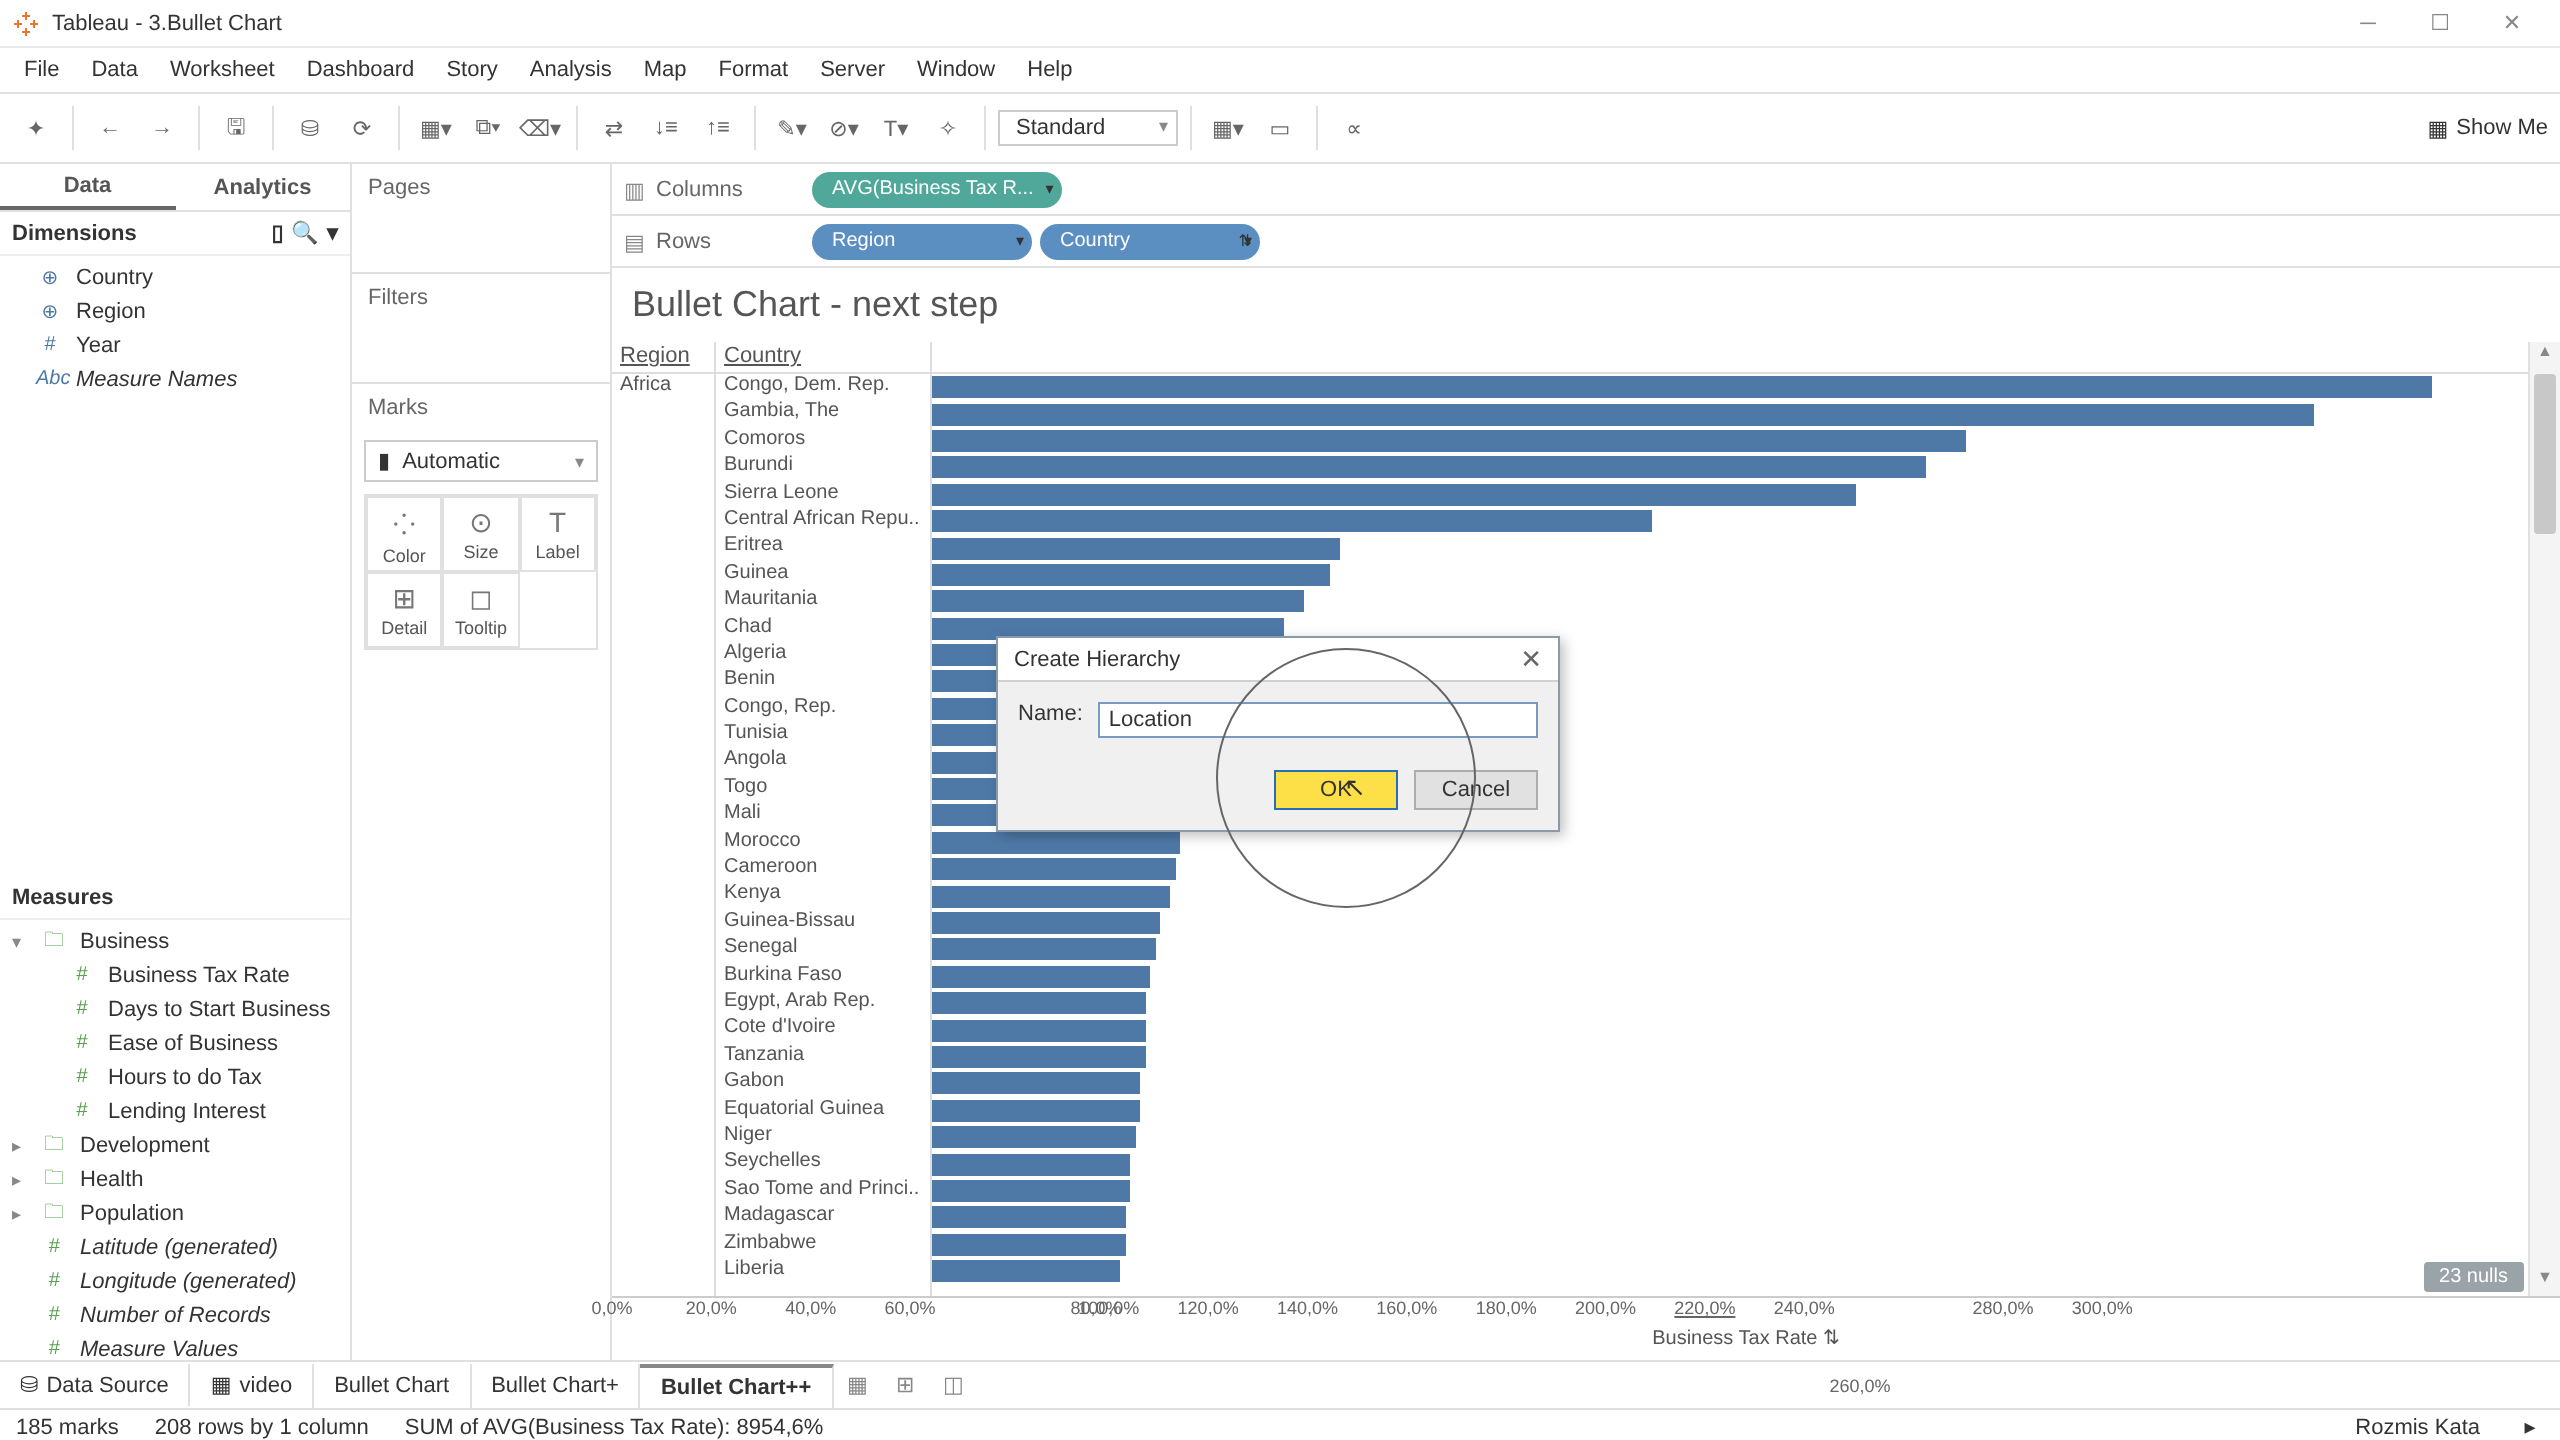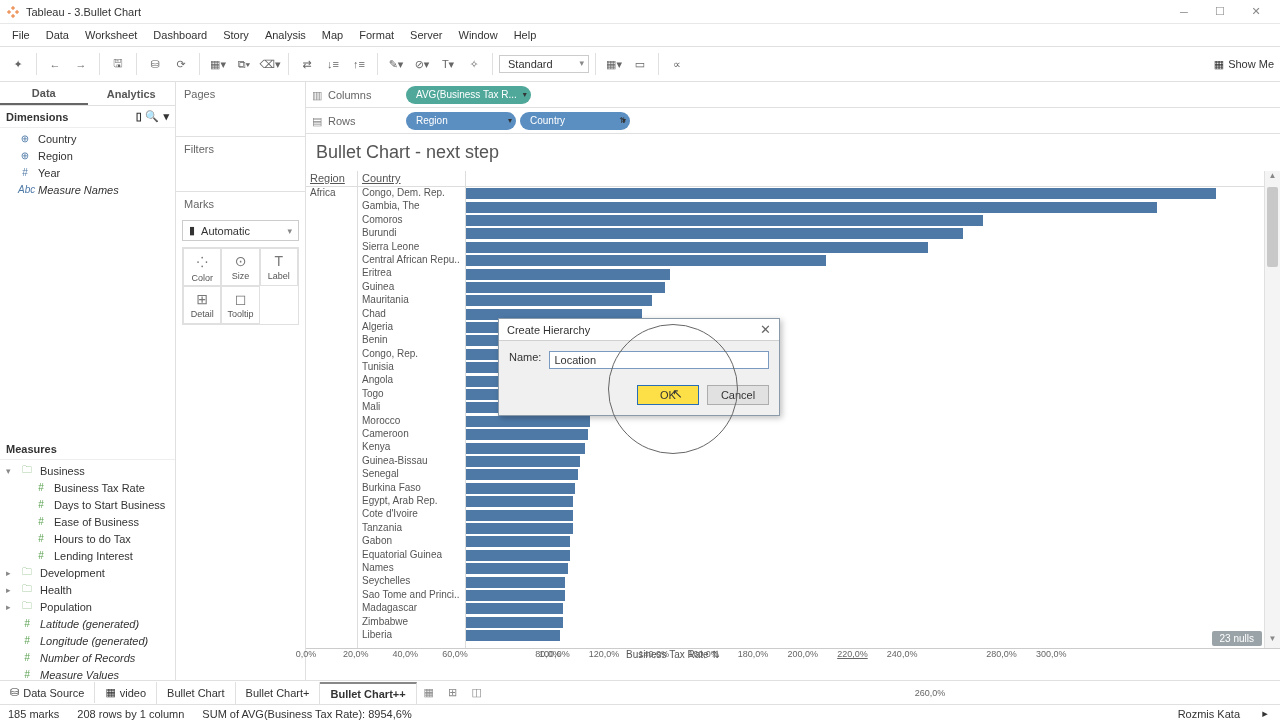--- a/index.html
+++ b/index.html
@@ -61,21 +61,21 @@
 .vtitle{font-size:18px;font-weight:400;padding:8px 10px;color:#555}
 .chartarea{flex:1;display:flex;position:relative;overflow:hidden}
 .rowheaders{display:flex;font-size:10px}
 .rhcol{display:flex;flex-direction:column;border-right:1px solid #ddd}
 .rhcol .hh{height:16px;border-bottom:1px solid #ddd;padding:1px 4px;font-weight:400;text-decoration:underline;color:#555}
 .rhcol .cell{height:13.4px;padding:0 4px;white-space:nowrap;overflow:hidden;color:#555;font-size:10px}
 .bars{flex:1;position:relative}
 .bars .hh{height:16px;border-bottom:1px solid #ddd}
 .barrow{height:13.4px;display:flex;align-items:center}
 .bar{height:11px;background:#4e79a7}
-.xaxis{height:32px;border-top:1px solid #ccc;display:flex;flex-direction:row}
+.xaxis{height:32px;border-top:1px solid #ccc;display:flex;flex-direction:column}
 .xticks{display:flex;padding-left:160px;position:relative;height:14px}
 .xticks span{position:absolute;font-size:9px;color:#666;transform:translateX(-50%)}
 .xlabel{text-align:center;font-size:10px;color:#555;padding-left:160px}
 .nulls{position:absolute;right:18px;bottom:34px;background:#9aa3a8;color:#fff;padding:2px 8px;border-radius:2px;font-size:10px}
 .vscroll{width:16px;background:#f4f4f4;border-left:1px solid #e0e0e0;position:relative}
 .vscroll .thumb{position:absolute;top:16px;left:2px;right:2px;height:80px;background:#c8c8c8;border-radius:2px}
 .vscroll .arr{position:absolute;left:0;right:0;height:14px;text-align:center;color:#888;font-size:8px}
 .tabsbar{height:24px;border-top:1px solid #e0e0e0;display:flex;align-items:center}
 .tabsbar .tab{padding:4px 10px;border-right:1px solid #e0e0e0;color:#666;display:flex;align-items:center;gap:4px}
 .tabsbar .tab.active{background:#fff;font-weight:600;border-top:2px solid #888;color:#333}
@@ -352,21 +352,21 @@
             <div class="cell">Cameroon</div>
             <div class="cell">Kenya</div>
             <div class="cell">Guinea-Bissau</div>
             <div class="cell">Senegal</div>
             <div class="cell">Burkina Faso</div>
             <div class="cell">Egypt, Arab Rep.</div>
             <div class="cell">Cote d'Ivoire</div>
             <div class="cell">Tanzania</div>
             <div class="cell">Gabon</div>
             <div class="cell">Equatorial Guinea</div>
-            <div class="cell">Names</div>
+            <div class="cell">Niger</div>
             <div class="cell">Seychelles</div>
             <div class="cell">Sao Tome and Princi..</div>
             <div class="cell">Madagascar</div>
             <div class="cell">Zimbabwe</div>
             <div class="cell">Liberia</div>
           </div>
       </div>
       <div class="bars" id="barsarea">
         <div class="hh"></div>
       <div class="barrow">

